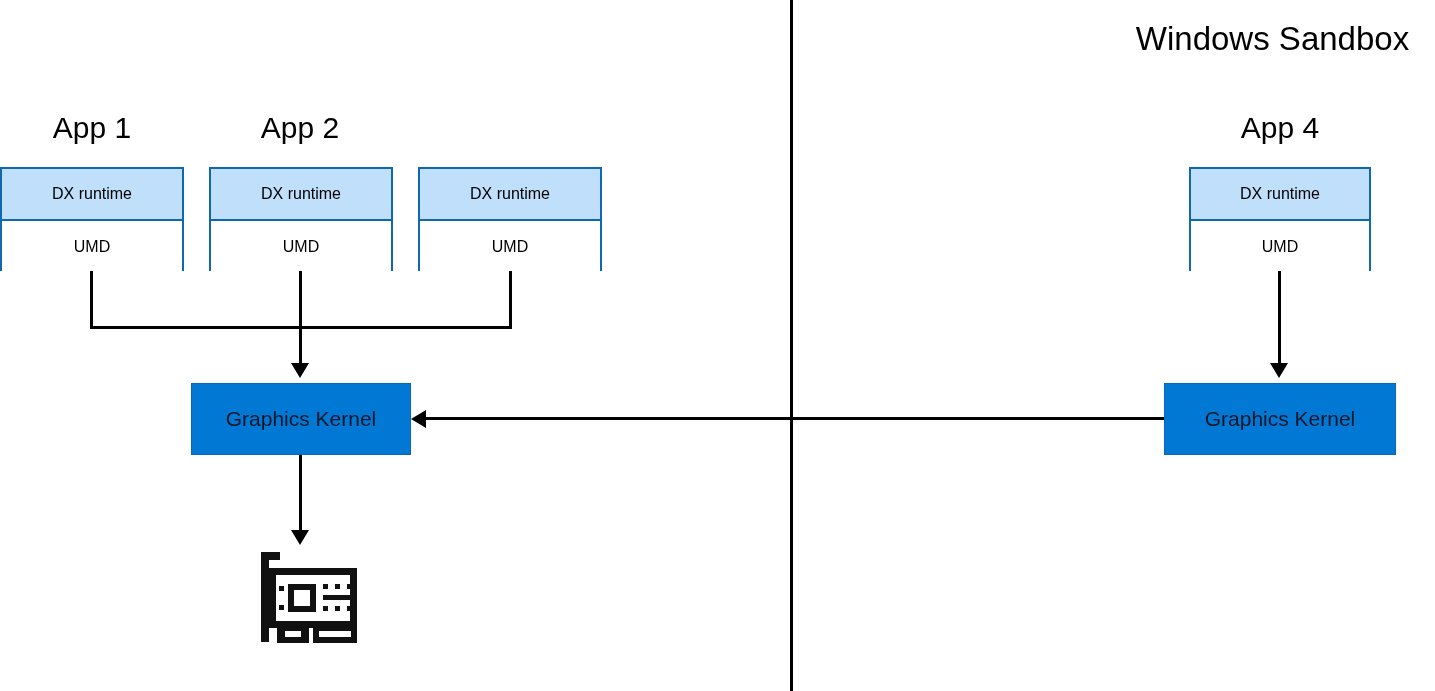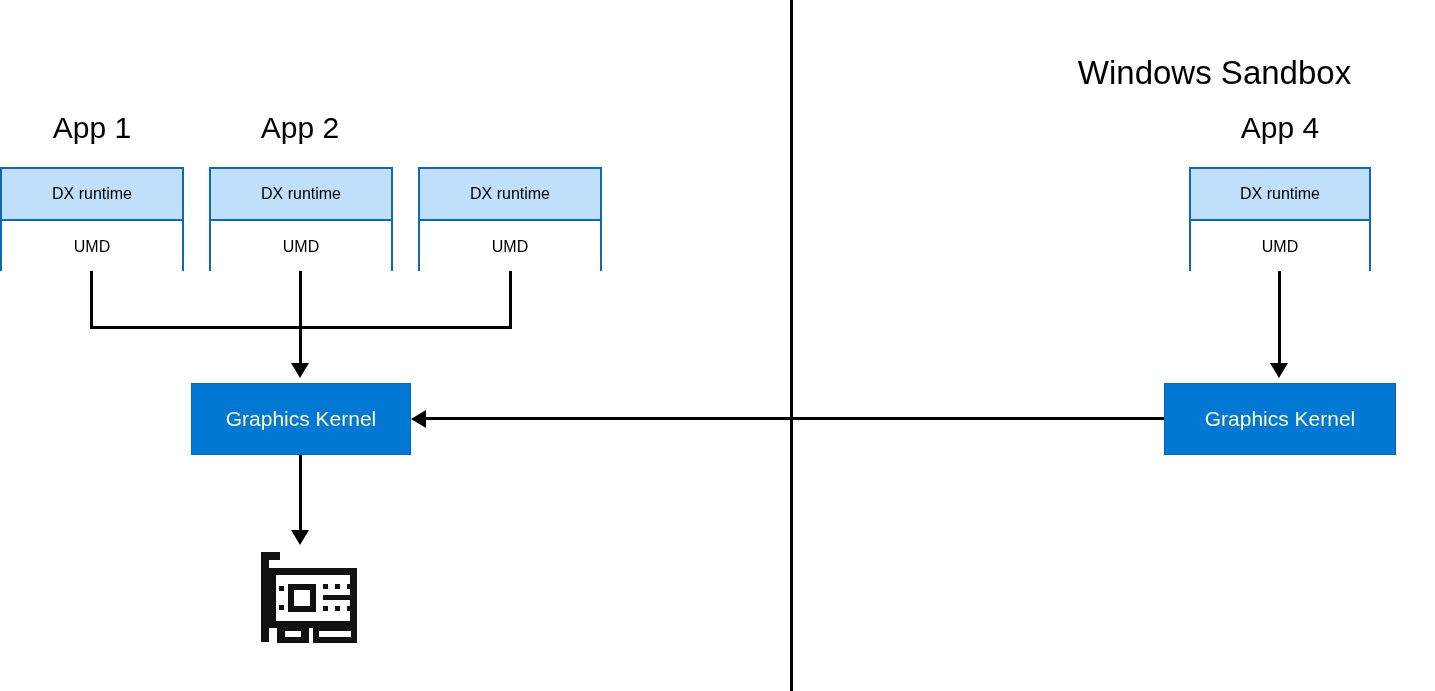--- a/index.html
+++ b/index.html
@@ -69,21 +69,21 @@
 
   
   .kernel-box {
     position: absolute;
     box-sizing: border-box;
     background: #0078D4;
     border: 1px solid #0868B8;
     display: flex;
     align-items: center;
     justify-content: center;
-    color: #fef9c3;
+    color: #0f172a;
     font-size: 21px;
     white-space: nowrap;
   }
 
   
   .vline {
     position: absolute;
     width: 3px;
     background: #000000;
   }
@@ -120,21 +120,21 @@
   .gpu-icon {
     position: absolute;
   }
 </style>
 </head>
 <body>
 
 <div id="canvas">
 
 
-  <div class="section-title" style="left:1052px; top:22px; width:325px;margin-top:34px;">Windows Sandbox</div>
+  <div class="section-title" style="left:1110px; top:22px; width:325px;">Windows Sandbox</div>
 
   <div class="divider" style="left:790px; top:0px; height:691px;"></div>
 
   <div class="app-label" style="left:-8px; top:113px; width:200px;">App 1</div>
 
   <div class="app-box" style="left:0px; top:167px; width:184px; height:104px;">
     <div class="app-cell cell-runtime">DX runtime</div>
     <div class="app-cell cell-umd">UMD</div>
   </div>
 

